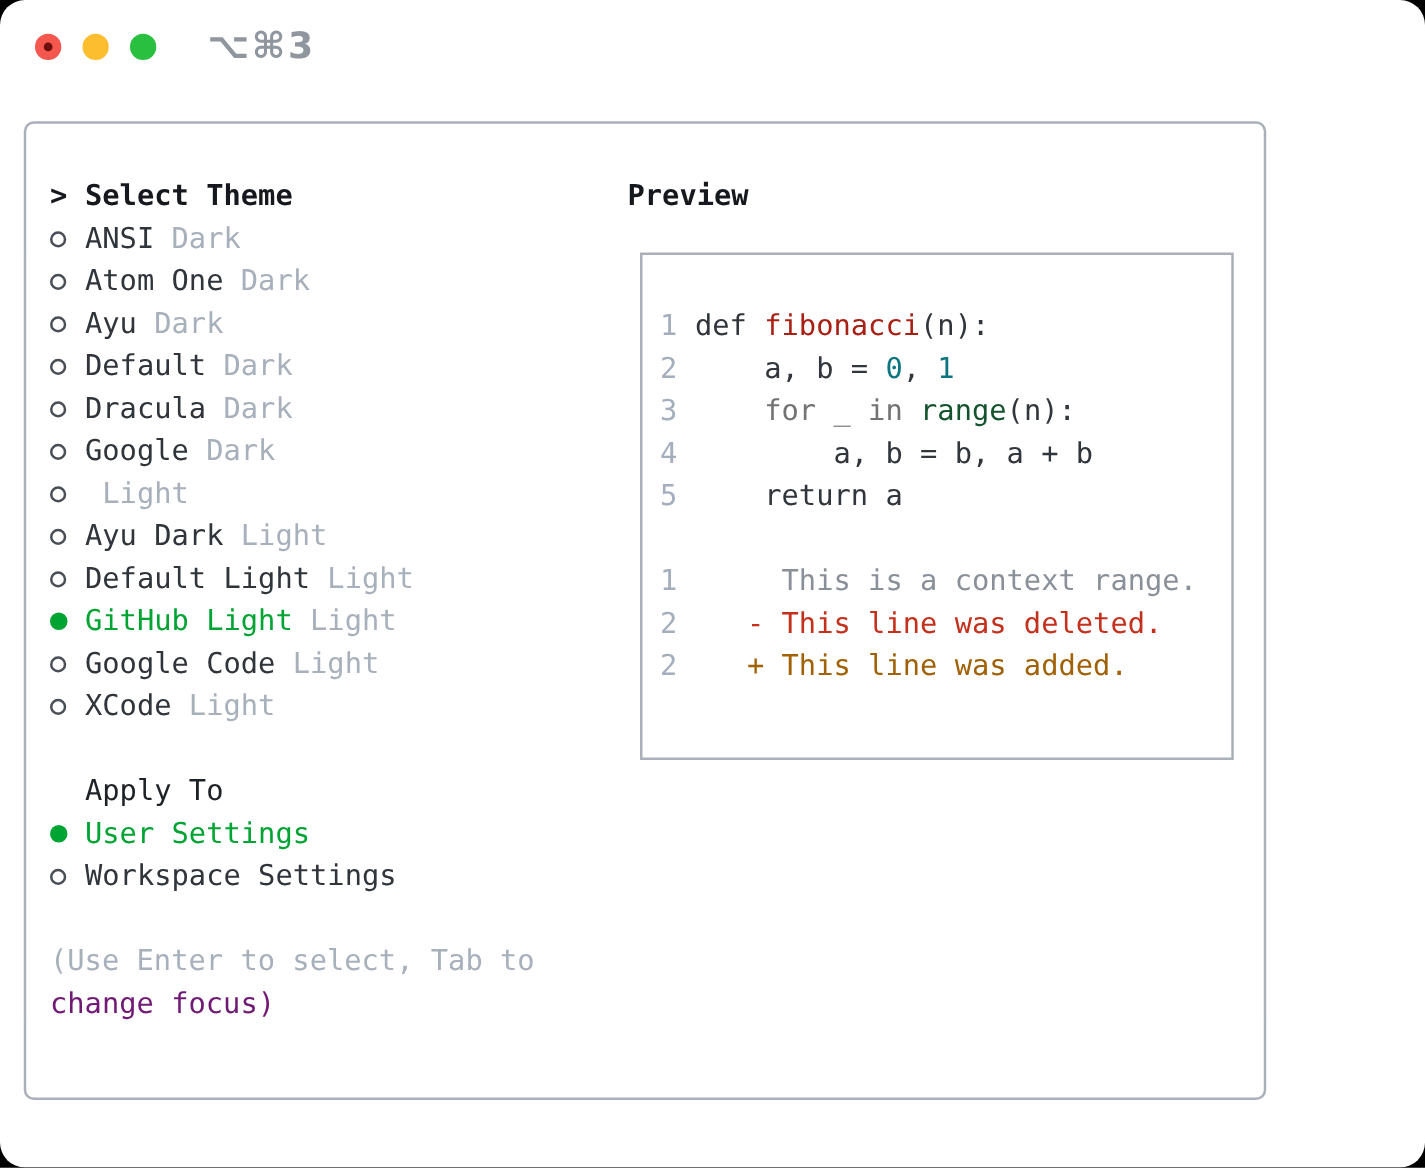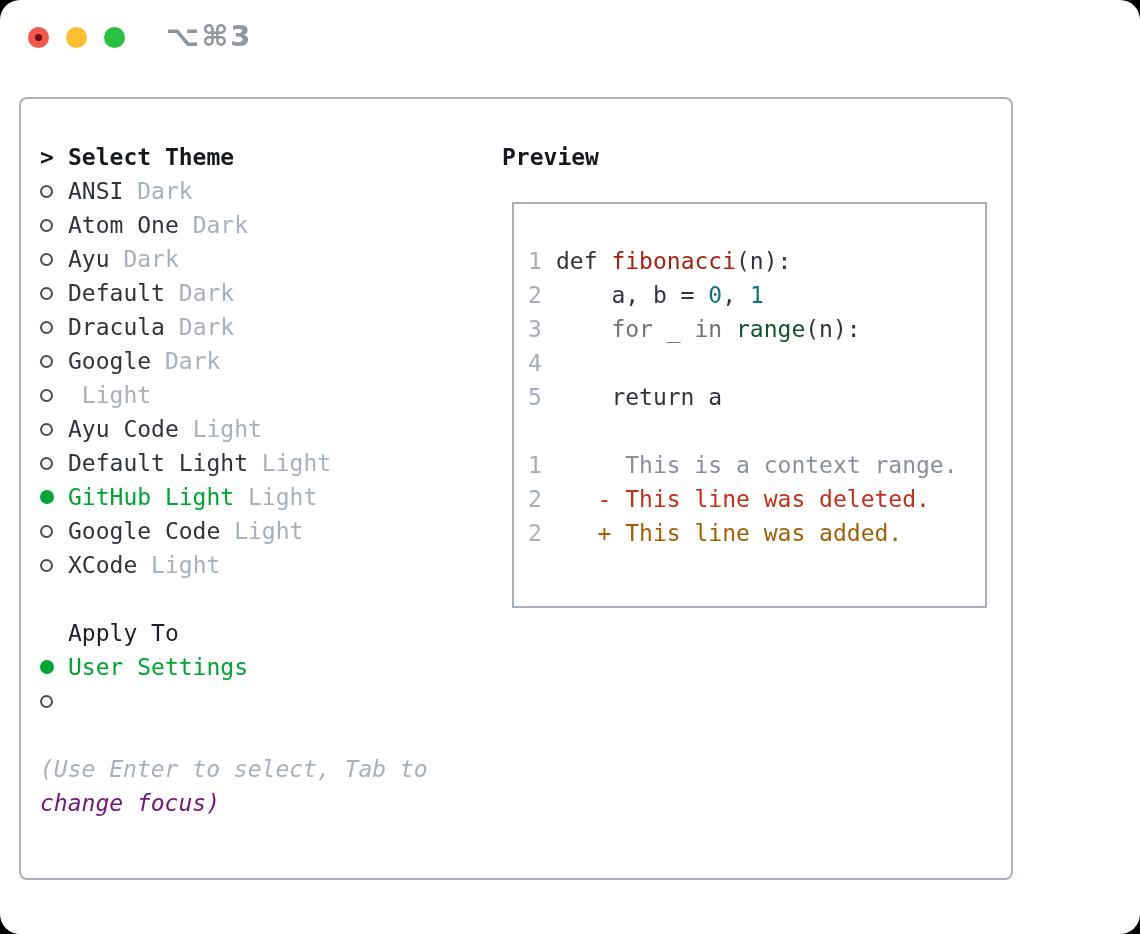--- a/index.html
+++ b/index.html
@@ -22,21 +22,21 @@
   .left-col{position:absolute;left:19px;top:41px;font-size:23px;line-height:34px;color:#2f353b;}
   .row{display:flex;align-items:center;height:34px;white-space:pre;}
   .marker{width:28px;display:flex;align-items:center;flex:none;}
   .radio{width:13px;height:13px;border-radius:50%;border:2px solid #494f56;box-sizing:border-box;}
   .radio.sel{border:none;width:14px;height:14px;}
   .hdr-marker{font-weight:700;color:#15181c;}
   .hdr-label{font-weight:700;color:#15181c;}
   .apply-section{margin-top:34px;}
   .apply-hdr{color:#1d2227;}
   .hint{margin-top:34px;}
-  .hint .row{color:#a7b0bb;font-style:italic;}
+  .hint .row{color:#a7b0bb;}
 
   .right-title{position:absolute;left:481px;top:41px;font-size:23px;line-height:34px;font-weight:700;color:#15181c;}
   .preview-box{position:absolute;left:491px;top:103px;width:475px;height:406px;box-sizing:border-box;border:2px solid #a9b0b9;padding:40px 14px;overflow:hidden;}
   .pline{display:flex;height:34px;font-size:23px;line-height:34px;white-space:pre;}
   .ln{width:28px;flex:none;}
   .seg{white-space:pre;}
 </style>
 </head>
 <body>
 
@@ -60,51 +60,51 @@
       </div>
 
       <div id="theme-list">
           <div class="row"><span class="marker"><span class="radio"></span></span><span>ANSI</span><span style="color: rgb(167, 176, 187);"> Dark</span></div>
           <div class="row"><span class="marker"><span class="radio"></span></span><span>Atom One</span><span style="color: rgb(167, 176, 187);"> Dark</span></div>
           <div class="row"><span class="marker"><span class="radio"></span></span><span>Ayu</span><span style="color: rgb(167, 176, 187);"> Dark</span></div>
           <div class="row"><span class="marker"><span class="radio"></span></span><span>Default</span><span style="color: rgb(167, 176, 187);"> Dark</span></div>
           <div class="row"><span class="marker"><span class="radio"></span></span><span>Dracula</span><span style="color: rgb(167, 176, 187);"> Dark</span></div>
           <div class="row"><span class="marker"><span class="radio"></span></span><span>Google</span><span style="color: rgb(167, 176, 187);"> Dark</span></div>
           <div class="row"><span class="marker"><span class="radio"></span></span><span style="color: rgb(167, 176, 187);"> Light</span></div>
-          <div class="row"><span class="marker"><span class="radio"></span></span><span>Ayu Code</span><span style="color: rgb(167, 176, 187);"> Light</span></div>
+          <div class="row"><span class="marker"><span class="radio"></span></span><span>Ayu Dark</span><span style="color: rgb(167, 176, 187);"> Light</span></div>
           <div class="row"><span class="marker"><span class="radio"></span></span><span>Default Light</span><span style="color: rgb(167, 176, 187);"> Light</span></div>
           <div class="row"><span class="marker"><span class="radio sel" style="background: rgb(0, 164, 51);"></span></span><span style="color: rgb(0, 164, 51);">GitHub Light</span><span style="color: rgb(167, 176, 187);"> Light</span></div>
           <div class="row"><span class="marker"><span class="radio"></span></span><span>Google Code</span><span style="color: rgb(167, 176, 187);"> Light</span></div>
           <div class="row"><span class="marker"><span class="radio"></span></span><span>XCode</span><span style="color: rgb(167, 176, 187);"> Light</span></div>
         </div>
 
       <div class="apply-section">
         <div class="row">
           <span class="marker"></span>
           <span class="apply-hdr">Apply To</span>
         </div>
         <div id="apply-list">
             <div class="row"><span class="marker"><span class="radio sel" style="background: rgb(0, 164, 51);"></span></span><span style="color: rgb(0, 164, 51);">User Settings</span></div>
-            <div class="row"><span class="marker"><span class="radio"></span></span></div>
+            <div class="row"><span class="marker"><span class="radio"></span></span><span>Workspace Settings</span></div>
           </div>
       </div>
 
       <div class="hint">
         <div class="row" style="color: rgb(167, 176, 187);">(Use Enter to select, Tab to</div>
         <div class="row" style="color: #701a75;">change focus)</div>
       </div>
     </div>
 
     <div class="right-title">Preview</div>
 
     <div class="preview-box" id="preview-box">
         <div class="pline"><span class="ln" style="color: rgb(164, 174, 188);">1</span><span class="seg" style="color: rgb(48, 54, 60);">def </span><span class="seg" style="color: rgb(168, 31, 19);">fibonacci</span><span class="seg" style="color: rgb(48, 54, 60);">(n):</span></div>
         <div class="pline"><span class="ln" style="color: rgb(164, 174, 188);">2</span><span class="seg" style="color: rgb(48, 54, 60);">    a, b = </span><span class="seg" style="color: rgb(12, 117, 128);">0</span><span class="seg" style="color: rgb(48, 54, 60);">, </span><span class="seg" style="color: rgb(12, 117, 128);">1</span></div>
         <div class="pline"><span class="ln" style="color: rgb(164, 174, 188);">3</span><span class="seg" style="color: #737373;">    for _ in </span><span class="seg" style="color: #14532d;">range</span><span class="seg" style="color: rgb(48, 54, 60);">(n):</span></div>
-        <div class="pline"><span class="ln" style="color: rgb(164, 174, 188);">4</span></div>
+        <div class="pline"><span class="ln" style="color: rgb(164, 174, 188);">4</span><span class="seg" style="color: rgb(48, 54, 60);">        a, b = b, a + b</span></div>
         <div class="pline"><span class="ln" style="color: rgb(164, 174, 188);">5</span><span class="seg" style="color: rgb(48, 54, 60);">    return a</span></div>
         <div class="pline"><span class="ln" style="color: rgb(164, 174, 188);"></span></div>
         <div class="pline"><span class="ln" style="color: rgb(164, 174, 188);">1</span><span class="seg" style="color: rgb(138, 144, 153);">     This is a context range.</span></div>
         <div class="pline"><span class="ln" style="color: rgb(164, 174, 188);">2</span><span class="seg" style="color: rgb(197, 48, 28);">   - This line was deleted.</span></div>
         <div class="pline"><span class="ln" style="color: rgb(164, 174, 188);">2</span><span class="seg" style="color: #a16207;">   + This line was added.</span></div>
       </div>
 
   </div>
 </div>
 

